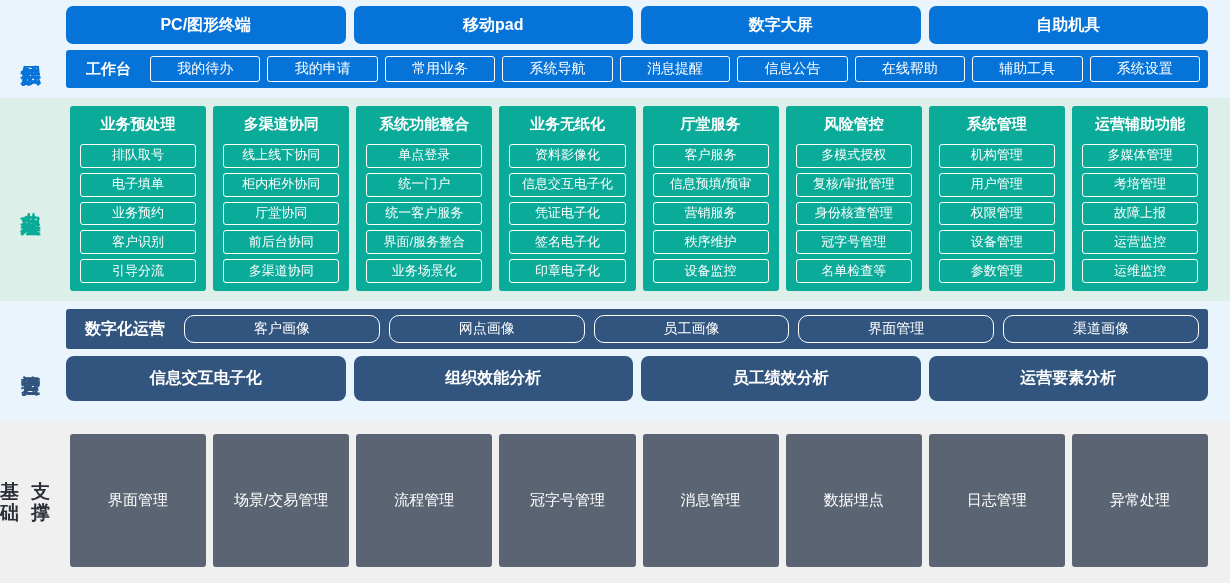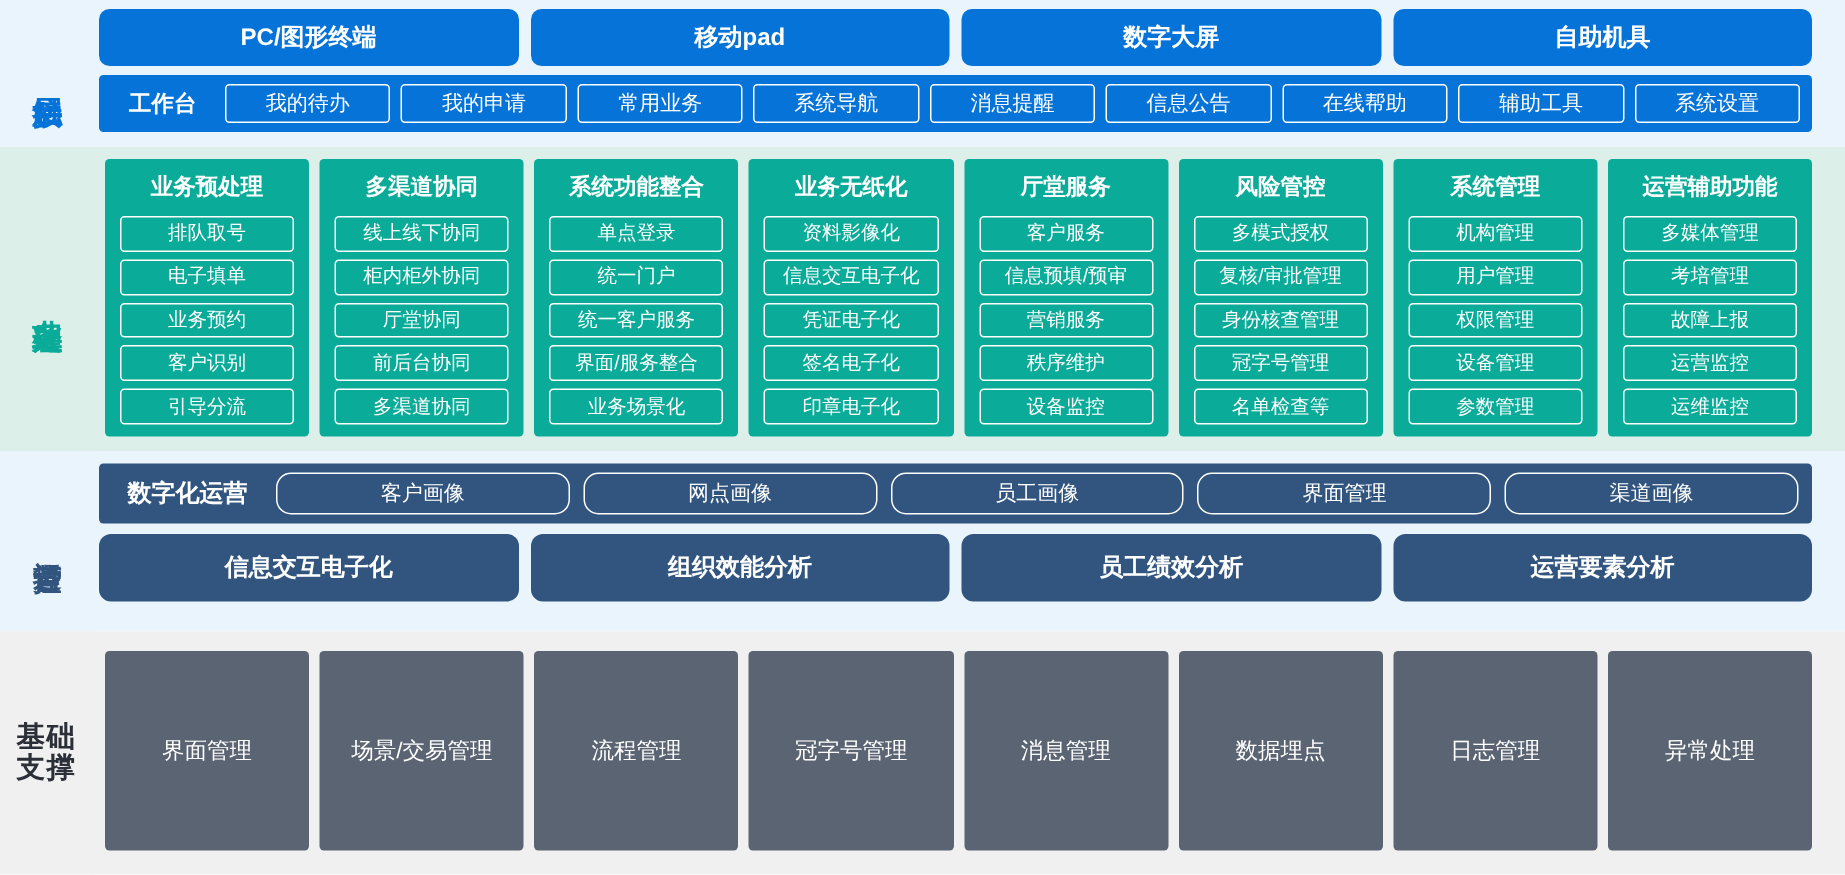--- a/index.html
+++ b/index.html
@@ -107,21 +107,21 @@
     flex: 1 1 0;
     background: #31557f; color: #fff;
     border-radius: 8px;
     display: flex; align-items: center; justify-content: center;
     font-size: 16px; font-weight: bold;
   }
 
   
   .base { height: 77px; background: #f0f0f0; flex: 1 1 auto; }
   .base .layer-label { color: #2b2f38; background: #f0f0f0; font-size: 19px;
-                       writing-mode: horizontal-tb; flex-direction: column; }
+                       writing-mode: horizontal-tb; flex-direction: row; }
   .base .layer-label span { display: block; }
   .base .layer-body {
     flex-direction: row; gap: 7px;
     padding: 13px 22px 16px 8px;
   }
   .base-item {
     flex: 1 1 0;
     background: #5b6472; color: #fff;
     border-radius: 3px;
     display: flex; align-items: center; justify-content: center;

